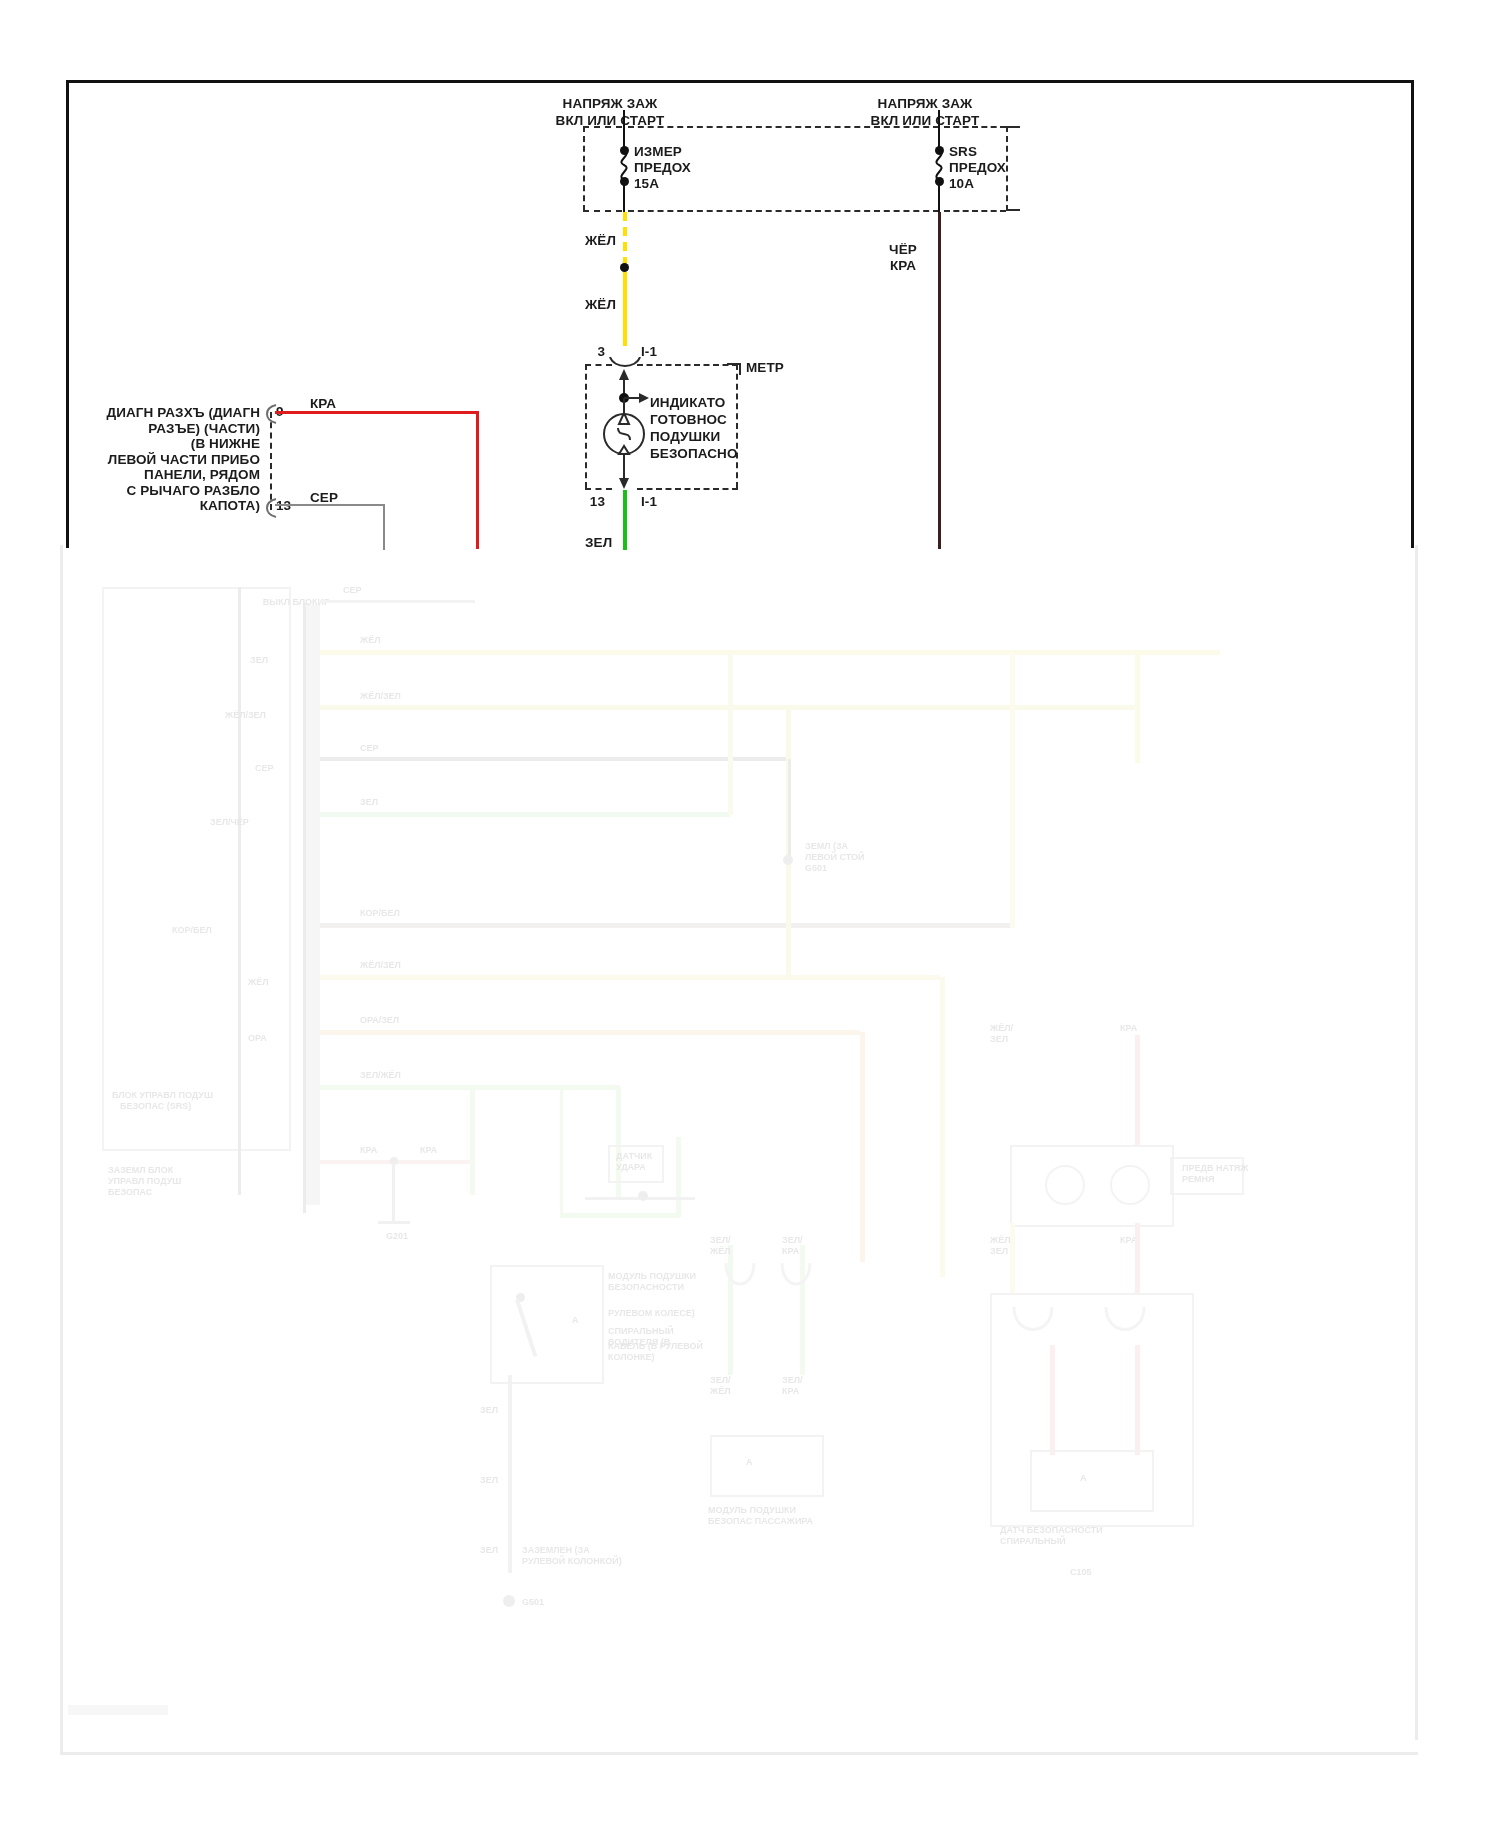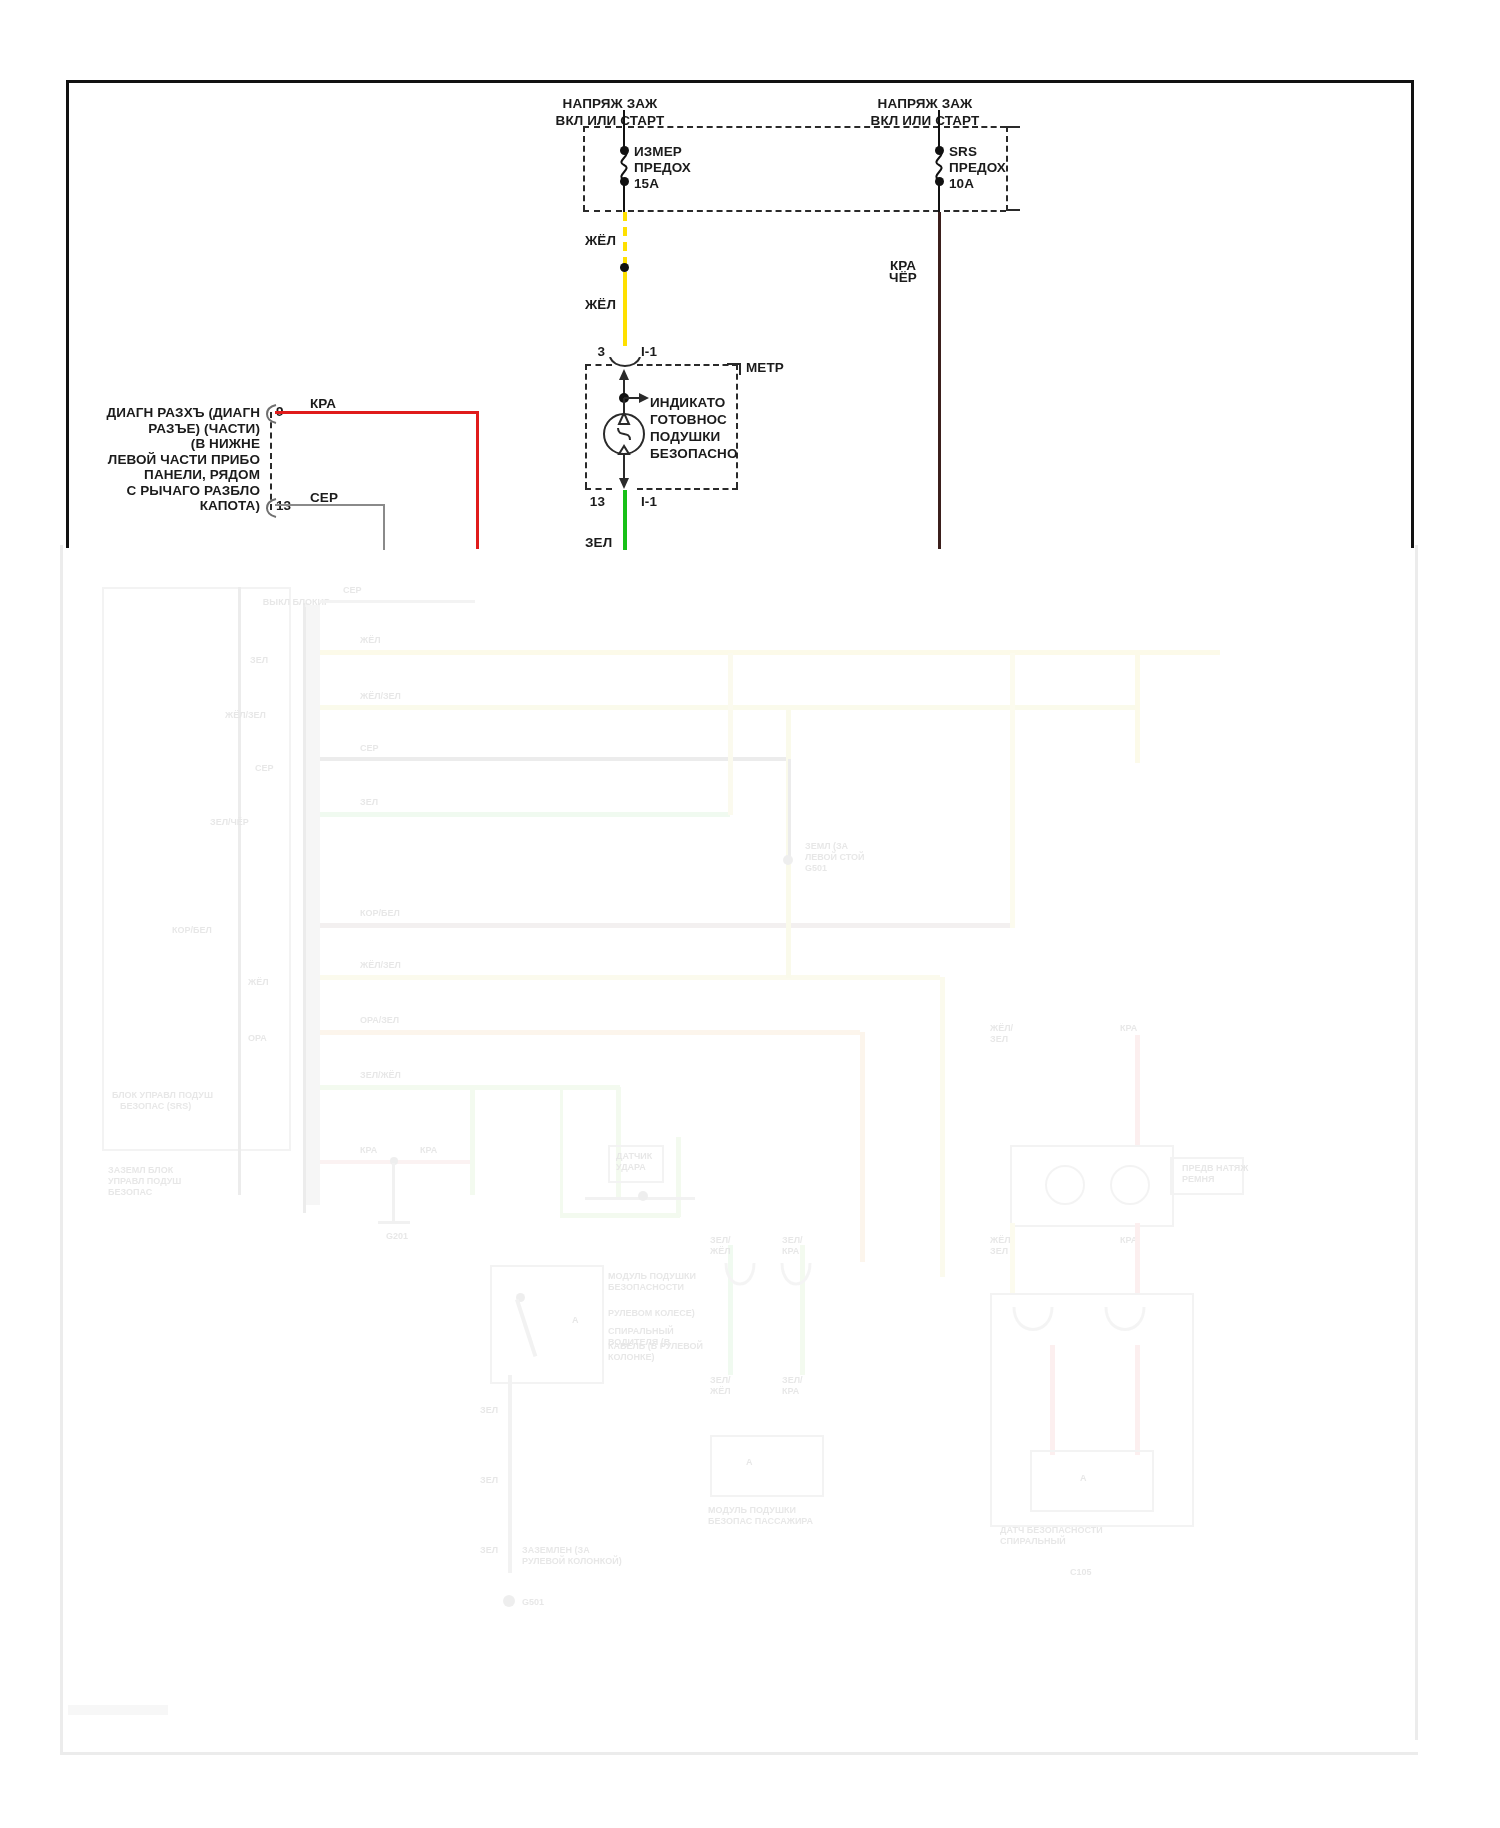--- a/index.html
+++ b/index.html
@@ -98,21 +98,21 @@
     <path d="M12,0 C21,5 3,11 12,15 C21,19 3,25 12,30" fill="none" stroke="#111" stroke-width="2"></path>
   </svg>
   <div class="dot" style="left:935px;top:177px;"></div>
   <div class="wire" style="left:938px;top:181px;width:2px;height:32px;background:#111;"></div>
 
   <div class="txt l" style="left:949px;top:144px;">SRS</div>
   <div class="txt l" style="left:949px;top:160px;">ПРЕДОХ</div>
   <div class="txt l" style="left:949px;top:176px;">10A</div>
 
   <div class="wire" style="left:937.5px;top:212px;width:3px;height:337px;background:#3b1f1c;"></div>
-  <div class="txt c" style="left:880px;top:242px;width:46px;margin-top:28px;">ЧЁР</div>
+  <div class="txt c" style="left:880px;top:242px;width:46px;">ЧЁР</div>
   <div class="txt c" style="left:880px;top:258px;width:46px;">КРА</div>
 
   <div class="dashbox">
 
     <div class="dash-h" style="left:585px;top:364px;width:27px;"></div>
     <div class="dash-h" style="left:637px;top:364px;width:101px;"></div>
     <div class="dash-v" style="left:585px;top:364px;height:124px;"></div>
     <div class="dash-v" style="left:736px;top:364px;height:124px;"></div>
 
     <div class="dash-h" style="left:585px;top:488px;width:27px;"></div>

